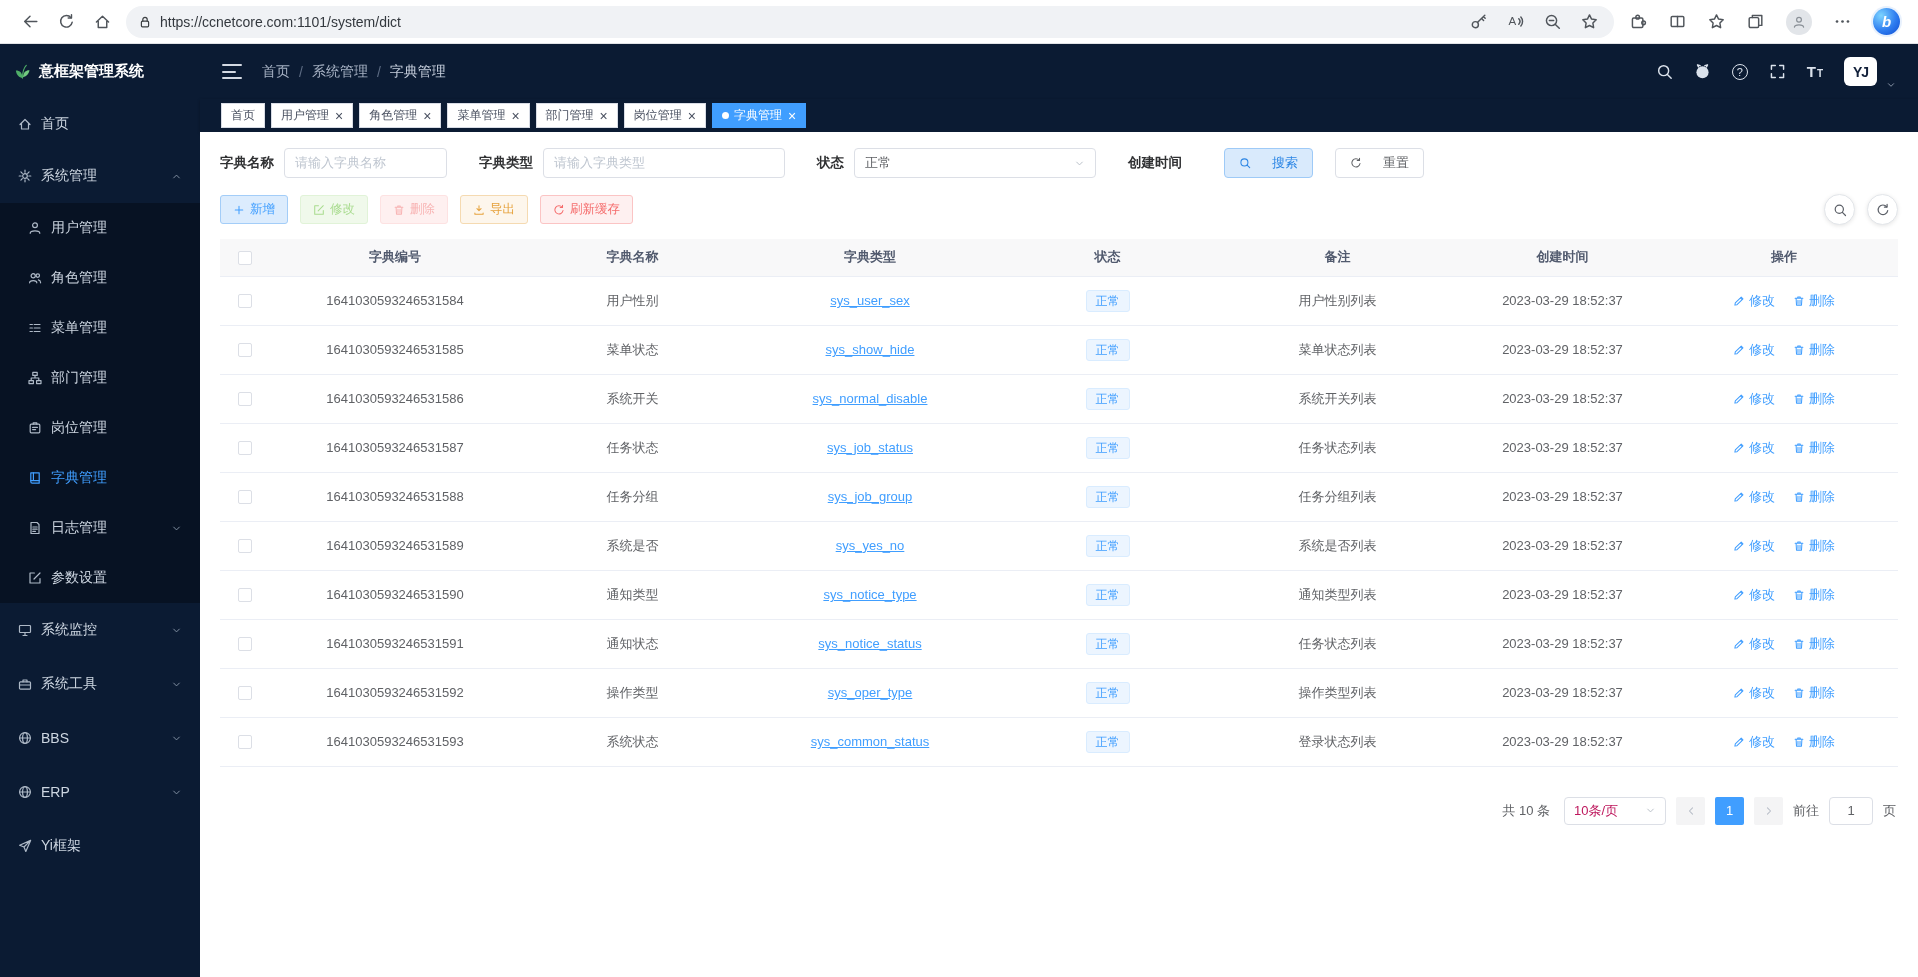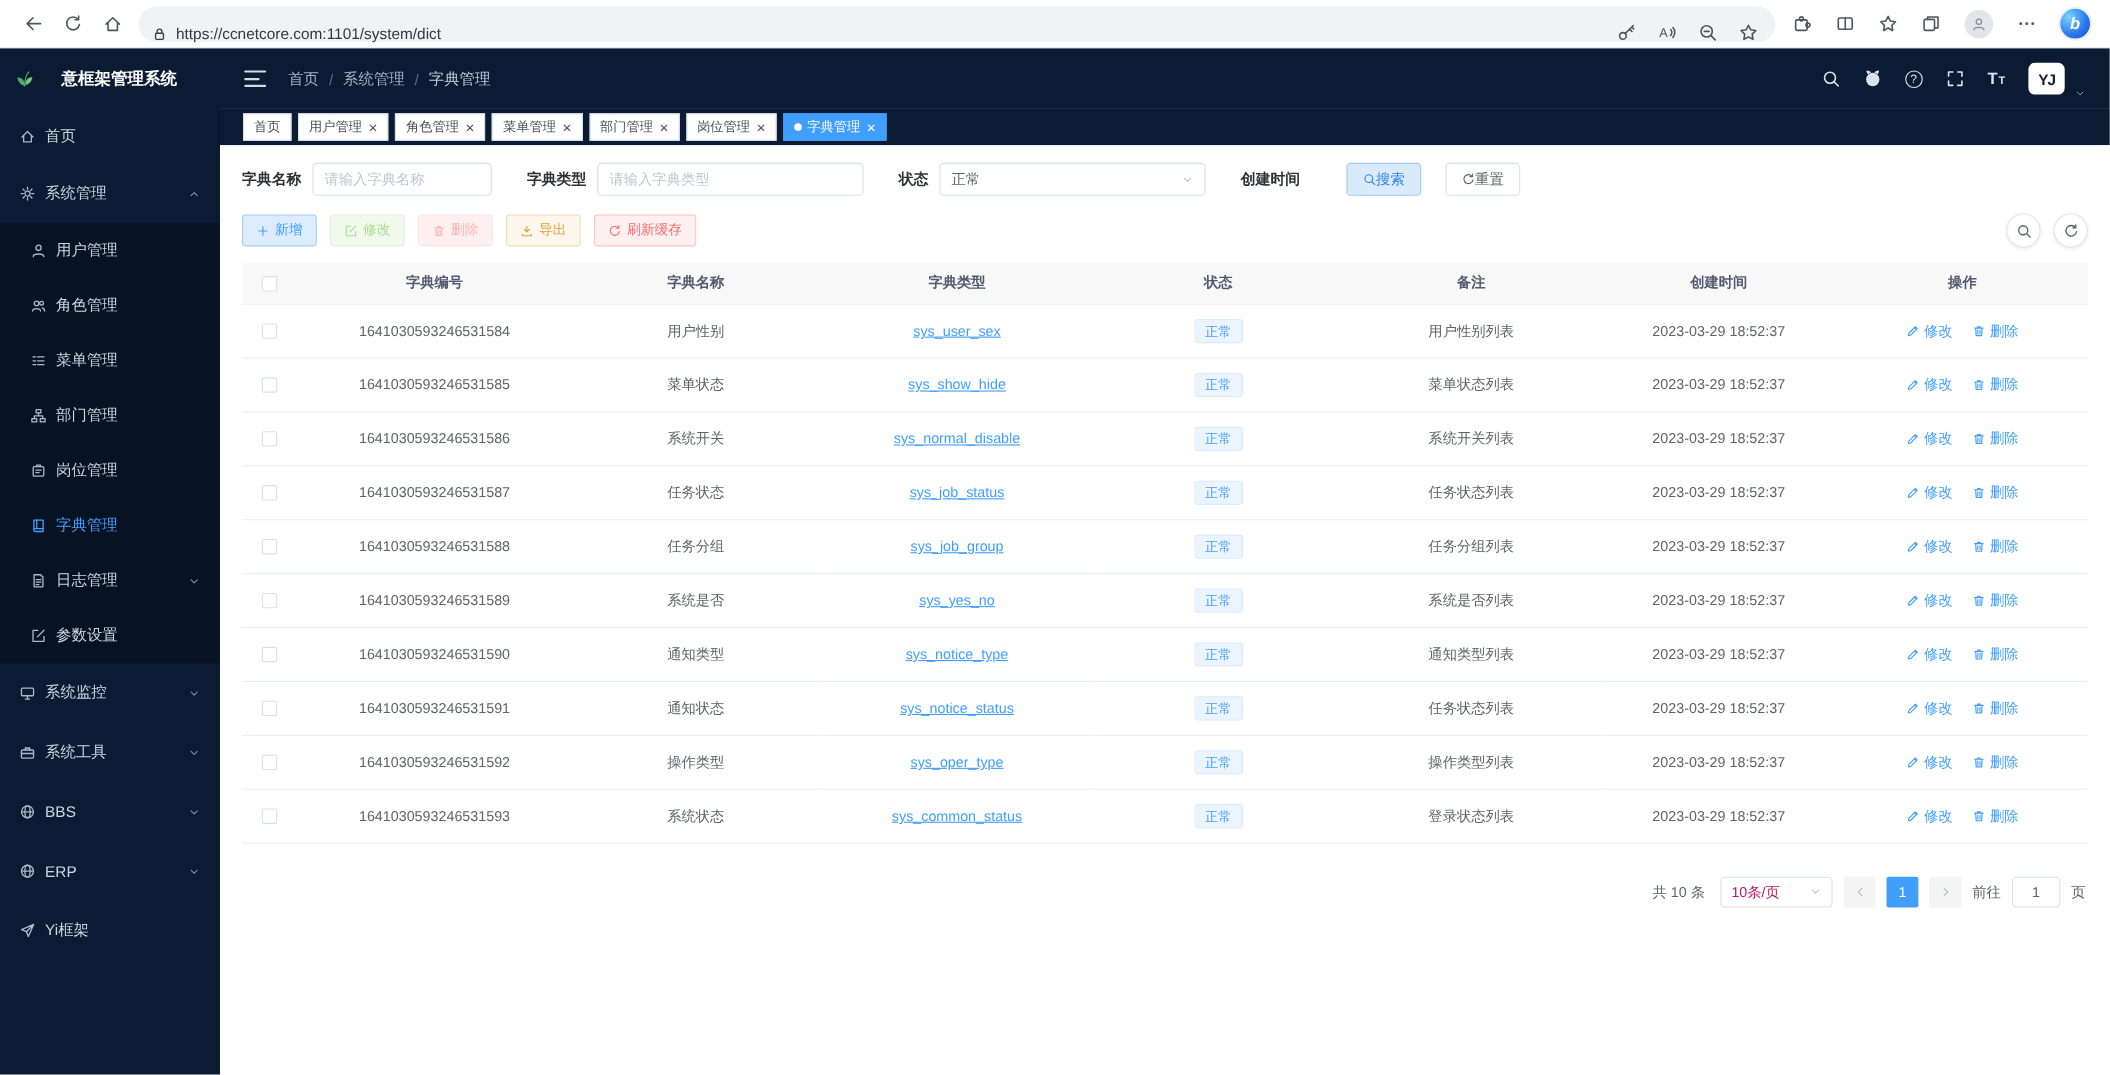--- a/index.html
+++ b/index.html
@@ -9,33 +9,33 @@
 
   
   .icon{display:inline-flex;width:14px;height:14px;flex:0 0 auto;align-items:center;justify-content:center}
   .icon svg{width:100%;height:100%;fill:none;stroke:currentColor;stroke-width:1.2;stroke-linecap:round;stroke-linejoin:round}
   .icon.lg{width:17px;height:17px}
   .icon.sm{width:12px;height:12px}
 
   
   .browser{height:44px;background:#fff;border-bottom:1px solid #e1e3e6;display:flex;align-items:center;padding:0 12px;flex:0 0 auto}
   .nav-btn{width:36px;height:34px;border-radius:6px;display:flex;align-items:center;justify-content:center;color:#50555b;cursor:pointer}
-  .address-bar{flex:1;height:32px;margin:0 10px 0 6px;background:#f0f2f5;border-radius:16px;display:flex;align-items:flex-end;padding:0 12px;color:#3c4043}
+  .address-bar{flex:1;height:32px;margin:0 10px 0 6px;background:#f0f2f5;border-radius:16px;display:flex;align-items:center;padding:0 12px;color:#3c4043}
   .address-bar .url{font-size:14px;margin-left:8px;flex:1;color:#33383e}
   .ab-icons{display:flex;align-items:center;gap:20px;color:#50555b;margin-right:4px}
   .br-icons{display:flex;align-items:center;gap:22px;color:#50555b;padding:0 6px}
   .avatar-circle{width:26px;height:26px;border-radius:50%;background:#e2e5e9;display:flex;align-items:center;justify-content:center;color:#8a9097}
   .copilot{width:27px;height:27px;border-radius:50%;background:radial-gradient(circle at 30% 28%,#7cd4ff,#2f7df0 55%,#0d4bd0);
     color:#fff;font-weight:bold;font-style:italic;display:flex;align-items:center;justify-content:center;font-size:15px;
     box-shadow:0 0 0 2px #e8f1fd}
 
   
   .app{flex:1;display:flex;min-height:0}
   .sidebar{width:200px;background:#0b1b33;flex:0 0 auto;display:flex;flex-direction:column}
-  .logo{height:55px;display:flex;align-items:center;gap:25px;padding:0 14px}
+  .logo{height:55px;display:flex;align-items:center;gap:8px;padding:0 14px}
   .logo-title{color:#fff;font-size:15px;font-weight:bold;white-space:nowrap}
   .menu-item{height:50px;display:flex;align-items:center;gap:9px;padding:0 18px;color:#cdd6e1;font-size:14px;cursor:pointer;white-space:nowrap}
   .menu-item .icon{color:#aeb9c7}
   .menu-item.top{height:54px}
   .submenu{background:#071223}
   .menu-item.sub{padding-left:28px}
   .menu-item.active,.menu-item.active .icon{color:#409eff}
   .menu-item .arrow{margin-left:auto;color:#8795a7;width:11px;height:11px}
   .menu-item .arrow.up svg{transform:rotate(180deg)}
 
@@ -67,21 +67,21 @@
   .content{flex:1;background:#fff;padding:16px 20px 0 20px;min-width:0;overflow:hidden}
   .filters{display:flex;align-items:center;margin-bottom:16px}
   .f-group{display:flex;align-items:center;margin-right:32px}
   .f-label{font-size:13.5px;font-weight:bold;color:#303133;margin-right:10px;white-space:nowrap}
   .f-box{height:30px;border:1px solid #dcdfe6;border-radius:4px;background:#fff;display:flex;align-items:center;padding:0 10px;font-size:13px;color:#606266;cursor:text}
   .f-box .ph{color:#bfc6d0}
   .f-box.w190{width:163px}.f-box.w242{width:242px}
   .f-box .chev{margin-left:auto;color:#b6bcc6;width:11px;height:11px}
   .daterange{width:256px;justify-content:center;gap:8px;color:#8a919c;cursor:pointer}
   .daterange .cal{color:#b6bcc6}
-  .btn{height:30px;border-radius:4px;border:1px solid;display:inline-flex;align-items:center;gap:0;padding:0 14px;font-size:13px;cursor:pointer;white-space:nowrap}
+  .btn{height:30px;border-radius:4px;border:1px solid;display:inline-flex;align-items:center;gap:21px;padding:0 14px;font-size:13px;cursor:pointer;white-space:nowrap}
   .btn-search{background:#d9eafc;border-color:#9ecaf7;color:#2b85e4;margin-right:22px}
   .btn-reset{background:#fff;border-color:#dcdfe6;color:#606266}
 
   .toolbar{display:flex;align-items:center;margin-bottom:14px}
   .tb-btn{height:29px;padding:0 12px;border-radius:3px;border:1px solid;display:inline-flex;align-items:center;gap:5px;font-size:12.5px;margin-right:12px;cursor:pointer;white-space:nowrap}
   .tb-add{color:#409eff;background:#dcecfd;border-color:#a3cdf8}
   .tb-edit{color:#a9dc8f;background:#f0f9eb;border-color:#e1f3d8;cursor:not-allowed}
   .tb-del{color:#f8b4b4;background:#fef0f0;border-color:#fde2e2;cursor:not-allowed}
   .tb-export{color:#e6a23c;background:#fdf6ec;border-color:#f5dab1}
   .tb-cache{color:#f56c6c;background:#fef0f0;border-color:#fbc4c4}

